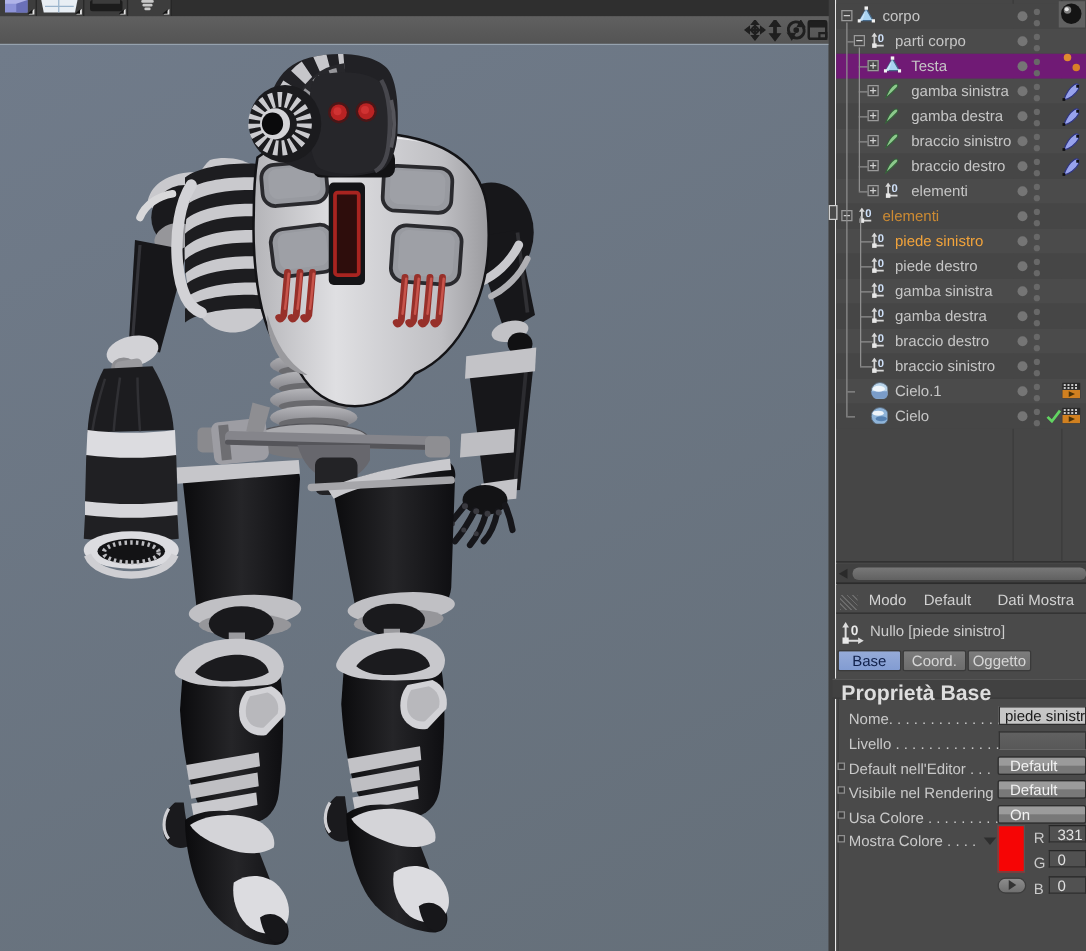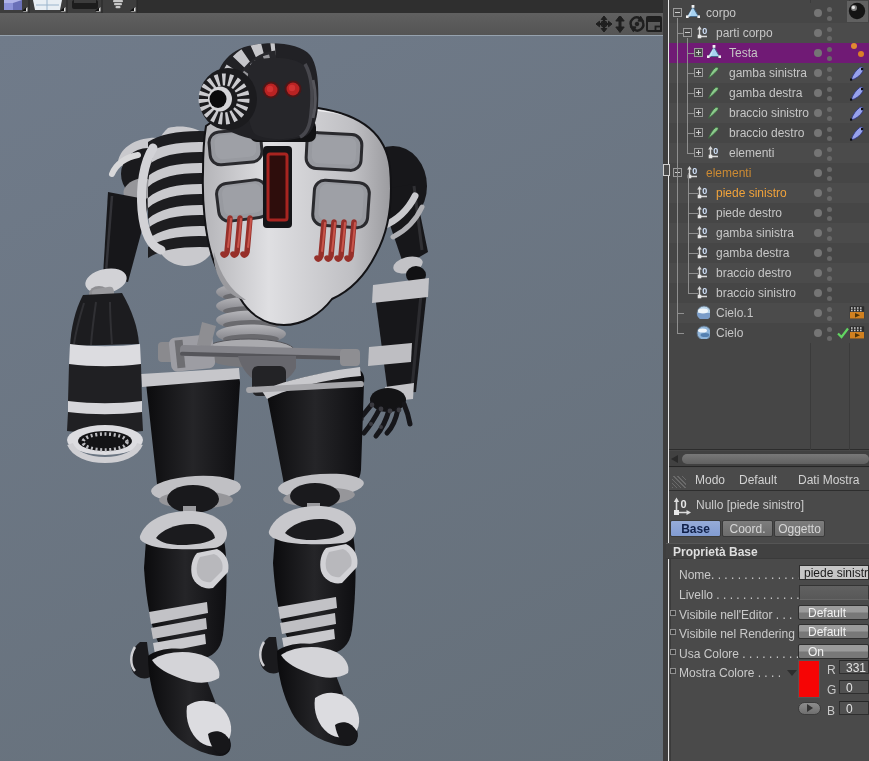--- a/index.html
+++ b/index.html
@@ -33,23 +33,23 @@
 #hthumb{position:absolute;left:13px;top:3px;width:187px;height:10px;border-radius:5px;background:linear-gradient(#787878,#616161)}
 #harrow{position:absolute;left:2px;top:4px;width:0;height:0;border-top:4px solid transparent;border-bottom:4px solid transparent;border-right:7px solid #2a2a2a}
 
 #am{left:669px;top:468px;width:200px;height:330px;background:#4a4a4a}
 #ammenu{position:absolute;left:0;top:2px;width:200px;height:21px;border-bottom:1px solid #2e2e2e;color:#d2d2d2;font-size:12px}
 #ammenu span{position:absolute;top:3px}
 #grip{position:absolute;left:3px;top:6px;width:14px;height:12px;background:repeating-linear-gradient(45deg,#6a6a6a 0 1px,transparent 1px 3px)}
 #objrow{position:absolute;left:0;top:24px;width:200px;height:24px;color:#cccccc;font-size:12px}
 .tabs{position:absolute;top:52px;left:1px;height:17px;font-size:12px}
 .tab{position:absolute;top:0;height:17px;width:51px;text-align:center;line-height:16px;color:#d6d6d6;background:linear-gradient(#7d7d7d,#6c6c6c);border:1px solid #3a3a3a;border-radius:2px}
-.tab.sel{background:linear-gradient(#96abd8,#829cd2);color:#10204a;font-weight:bold}
+.tab.sel{background:linear-gradient(#96abd8,#829cd2);color:#10204a;font-weight:normal}
 #phead{position:absolute;left:-3px;top:75px;width:203px;height:16px;background:#414141;border-top:1px solid #555;border-bottom:1px solid #3a3a3a}
-#phead b{position:absolute;left:7px;top:1px;font-size:12px;color:#dedede}
+#phead b{position:absolute;left:7px;top:1px;font-size:17px;color:#dedede}
 .prow{position:absolute;left:0;width:200px;height:20px;font-size:12px;color:#c9c9c9}
 .plbl{position:absolute;left:10px;top:3px;white-space:nowrap;letter-spacing:0}
 .chk{position:absolute;left:1px;top:5px;width:6px;height:6px;border:1px solid #909090;background:#3a3a3a}
 .fld{position:absolute;left:130px;width:70px;height:15px;background:#c6c6c6;border:1px solid #2e2e2e;color:#1a1a1a;font-size:12px;padding:0 4px;line-height:14px;white-space:nowrap;overflow:hidden}
 .dfld{position:absolute;left:130px;width:70px;height:15px;background:linear-gradient(#616161,#585858);border:1px solid #333;border-bottom-color:#666}
 .drop{position:absolute;left:129px;width:71px;height:15px;background:linear-gradient(#9b9b9b 48%,#787878 52%);border:1px solid #2e2e2e;border-radius:2px;color:#f2f2f2;font-size:12px;line-height:15px;padding-left:9px}
 .nfld{position:absolute;left:170px;width:30px;height:14px;background:#515151;border:1px solid #2e2e2e;border-top-color:#262626;color:#e2e2e2;font-size:12px;line-height:15px;padding-left:6px}
 </style></head>
 <body>
 <div id="app">
@@ -709,21 +709,21 @@
     <div class="prow" style="top:97px">
         <span class="plbl">Nome. . . . . . . . . . . . . .</span>
         <span class="fld">piede sinistro</span>
       </div>
     <div class="prow" style="top:117px">
         <span class="plbl">Livello . . . . . . . . . . . . .</span>
         <span class="dfld"></span>
       </div>
     <div class="prow" style="top:137px">
         <span class="chk"></span>
-        <span class="plbl">Visibile nell'Editor . . .</span>
+        <span class="plbl">Default nell'Editor . . .</span>
         <span class="drop">Default</span>
       </div>
     <div class="prow" style="top:156px">
         <span class="chk"></span>
         <span class="plbl">Visibile nel Rendering</span>
         <span class="drop">Default</span>
       </div>
     <div class="prow" style="top:176px">
         <span class="chk"></span>
         <span class="plbl">Usa Colore . . . . . . . . .</span>

